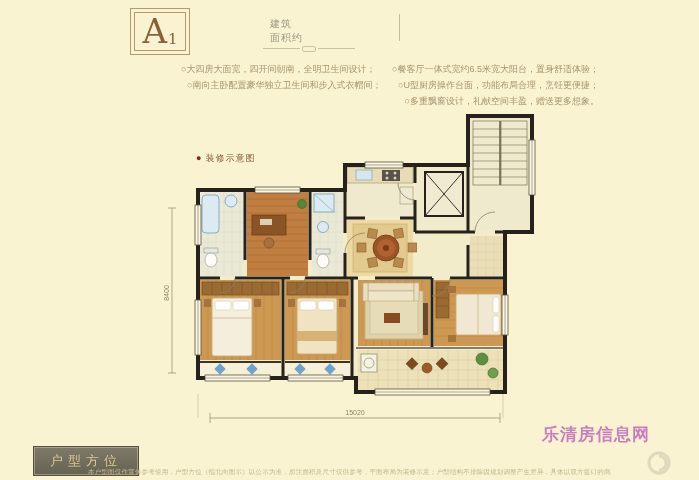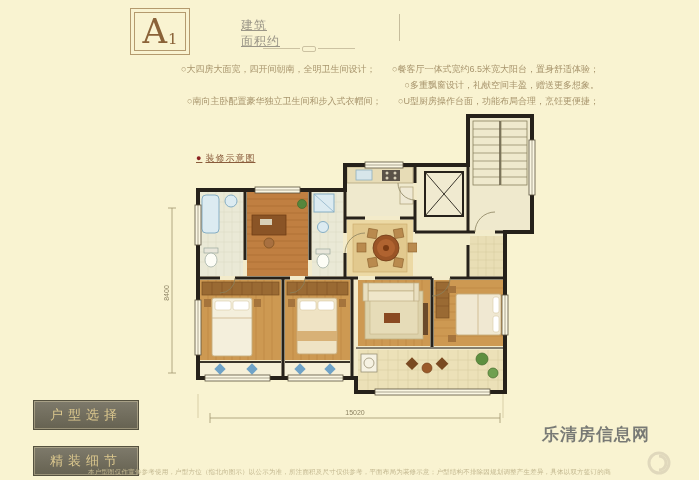--- a/index.html
+++ b/index.html
@@ -4,53 +4,53 @@
 <style>
   html,body{margin:0;padding:0;}
   body{width:699px;height:480px;font-family:"Liberation Sans","DejaVu Sans",sans-serif;}
   .stage{position:relative;width:699px;height:480px;background:#f9f3d1;overflow:hidden;}
 
   
   .a1-box{position:absolute;left:130px;top:8px;width:60px;height:47px;border:1px solid #b49a6e;padding:3px;box-sizing:border-box;}
   .a1-inner{width:100%;height:100%;border:1px solid #b49a6e;display:flex;align-items:flex-end;justify-content:center;box-sizing:border-box;}
   .a1-letter{font-family:"DejaVu Serif","Liberation Serif",serif;font-size:34px;line-height:1.05;color:#8a6238;}
   .a1-sub{font-family:"DejaVu Serif",serif;font-size:15px;color:#8a6238;margin-left:1px;line-height:1.4;}
-  .area-pre{position:absolute;left:241px;top:17px;font-size:12px;color:#9b9688;line-height:1.35;letter-spacing:1px;text-decoration:underline;}
+  .area-pre{position:absolute;left:270px;top:17px;font-size:10px;color:#9b9688;line-height:1.35;letter-spacing:1px;}
   .area-value{position:absolute;left:285px;top:6px;font-size:31px;color:#8f8f8c;letter-spacing:1px;}
   .area-value sup{font-size:14px;}
   .hdr-divider{position:absolute;left:399px;top:14px;width:1px;height:27px;background:#c6bc9c;}
   .layout-text{position:absolute;left:411px;top:19px;font-size:16px;color:#8f8f8c;letter-spacing:2px;}
   .ornament{position:absolute;left:263px;top:46px;width:92px;height:5px;display:flex;align-items:center;}
   .orn-line{flex:1;height:1px;background:#ccc2a2;}
   .orn-pill{width:12px;height:4px;border:1px solid #ccc2a2;border-radius:2px;background:#f9f3d1;margin:0 2px;}
 
   
   .features{position:absolute;left:100px;right:100px;top:61px;text-align:right;font-size:9px;color:#a8956d;line-height:1.8;}
   .features .gap{display:inline-block;width:14px;}
 
   
-  .plan-caption{position:absolute;left:196px;top:152px;font-size:9px;color:#8a5c3c;letter-spacing:1px;text-decoration:underline;}
+  .plan-caption{position:absolute;left:196px;top:152px;font-size:9px;color:#8a5c3c;letter-spacing:1px;}
   .plan-caption .dot{color:#8b2222;margin-right:3px;font-size:9px;}
 
   
   .plan-svg{position:absolute;left:160px;top:105px;}
 
   
   .side-btn{position:absolute;left:33px;width:104px;height:28px;background:linear-gradient(#7e7a6b,#666251);
     border:1px solid #55513f;box-shadow:inset 0 0 0 1px rgba(232,220,180,.4);
     display:flex;align-items:center;justify-content:center;color:#dcc88e;font-size:13px;letter-spacing:5px;cursor:pointer;}
   .side-btn::before,.side-btn::after{content:"";position:absolute;top:-4px;width:16px;height:18px;background:#c6c1b0;z-index:-1;}
   .side-btn::before{left:-9px;transform:rotate(-14deg);}
   .side-btn::after{right:-9px;transform:rotate(14deg);}
   .btn-1{top:400px;}
   .btn-2{top:446px;}
 
   
   .watermark{position:absolute;left:540px;top:422px;width:158px;height:56px;pointer-events:none;}
-  .wm-site{position:absolute;left:2px;top:1px;font-size:17px;font-weight:bold;color:#0f172a;opacity:.55;letter-spacing:1px;white-space:nowrap;}
+  .wm-site{position:absolute;left:2px;top:1px;font-size:17px;font-weight:bold;color:#a21caf;opacity:.55;letter-spacing:1px;white-space:nowrap;}
   .wm-brand{position:absolute;left:16px;top:9px;font-size:30px;font-weight:bold;color:#f3edd6;opacity:.9;letter-spacing:1px;
     text-shadow:0 0 2px #b9b194,1px 1px 1px #b9b194;white-space:nowrap;}
   .wm-logo{position:absolute;right:26px;top:28px;opacity:.75;}
 
   
   .disclaimer{position:absolute;left:88px;right:88px;bottom:3px;font-size:6.5px;color:#c2b78f;text-align:center;
     white-space:nowrap;overflow:hidden;letter-spacing:0.2px;}
 </style>
 </head>
 <body>
@@ -73,25 +73,25 @@
       <span class="orn-pill"></span>
       <span class="orn-line"></span>
   </div>
 
   <div class="features">
     <div>
       <span>○大四房大面宽，四开间朝南，全明卫生间设计；</span><span class="gap"></span>
       <span>○餐客厅一体式宽约6.5米宽大阳台，置身舒适体验；</span>
     </div>
     <div>
-      <span>○多重飘窗设计，礼献空间丰盈，赠送更多想象。</span>
+      <span>○南向主卧配置豪华独立卫生间和步入式衣帽间；</span><span class="gap"></span>
+      <span>○U型厨房操作台面，功能布局合理，烹饪更便捷；</span>
     </div>
     <div>
-      <span>○南向主卧配置豪华独立卫生间和步入式衣帽间；</span><span class="gap"></span>
-      <span>○U型厨房操作台面，功能布局合理，烹饪更便捷；</span>
+      <span>○多重飘窗设计，礼献空间丰盈，赠送更多想象。</span>
     </div>
   </div>
 
   <div class="plan-caption">
     <span class="dot">●</span><span>装修示意图</span>
   </div>
 
   <svg class="plan-svg" width="390" height="330" viewBox="0 0 390 330">
 
     <path d="M38,85 L185,85 L185,60 L308,60 L308,11 L372,11 L372,127 L345,127 L345,287 L196,287 L196,273 L38,273 Z" fill="#f3ebca" stroke="none"></path>
@@ -280,25 +280,22 @@
       <path d="M38,289 V313 M343,289 V313" stroke="#c3b88e" stroke-width="0.6"></path>
       <path d="M50,313 H340 M50,308 V318 M340,308 V318" stroke="#a1966e" stroke-width="0.8" fill="none"></path>
       <text x="195" y="310" font-size="7" fill="#8d8363" text-anchor="middle">15020</text>
     </g>
     <g>
       <path d="M12,103 V268 M8,103 H16 M8,268 H16" stroke="#a1966e" stroke-width="0.8" fill="none"></path>
       <text x="9" y="188" font-size="7" fill="#8d8363" text-anchor="middle" transform="rotate(-90 9 188)">8400</text>
     </g>
   </svg>
 
-  <div class="side-btn btn-1">
-    <span>户型选择</span>
-  </div>
   <div class="side-btn btn-2">
-    <span>精装细节</span>
+    <span>户型方位</span>
   </div>
 
   <div class="watermark">
     <div class="wm-site">乐清房信息网</div>
     <svg class="wm-logo" width="26" height="26" viewBox="0 0 26 26">
       <circle cx="13" cy="13" r="10" fill="none" stroke="#d8d0b6" stroke-width="3"></circle>
       <path d="M13,6 A7,7 0 0 1 13,20" fill="none" stroke="#d8d0b6" stroke-width="3"></path>
     </svg>
   </div>
 

